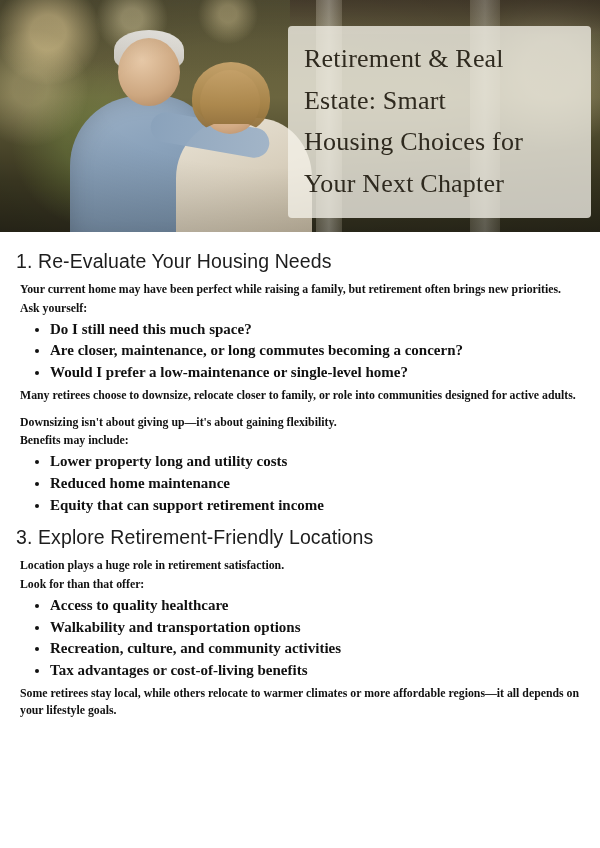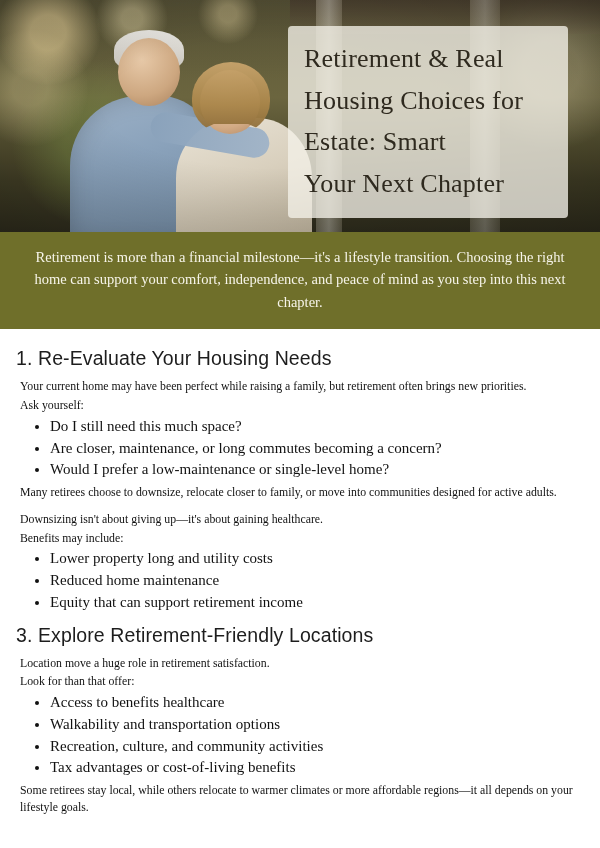--- a/index.html
+++ b/index.html
@@ -110,21 +110,21 @@
   }
   .hero-vignette {
     position: absolute; inset: 0;
     background: radial-gradient(ellipse at 45% 45%, rgba(0,0,0,0) 35%, rgba(0,0,0,0.22) 100%);
   }
 
   .title-card {
     position: absolute;
     left: 288px;
     top: 26px;
-    width: 280px;
+    width: 303px;
     padding: 12px 16px 14px 16px;
     background: rgba(243,241,232,0.78);
     border-radius: 4px;
   }
   .title-card .title-line {
     font-family: "Liberation Serif", serif;
     font-size: 26px;
     line-height: 1.60;
     color: #2f2a1f;
     letter-spacing: 0.2px;
@@ -168,21 +168,21 @@
   .section ul {
     margin: 2px 0 3px 0;
     padding-left: 30px;
     list-style: disc;
   }
   .section li {
     font-size: 15px;
     line-height: 1.45;
     color: #111111;
   }
-  .sec-body { padding-left: 4px; }
+  .sec-body { padding-left: 4px; font-weight: bold; }
 </style>
 </head>
 <body>
 
 <div id="page">
 
   <div class="hero">
     <div class="hero-photo"></div>
     <div class="hero-roof"></div>
     <div class="hero-col c1"></div>
@@ -193,65 +193,62 @@
     <div class="fig-arm"></div>
     <div class="fig fig-man-hair"></div>
     <div class="fig fig-man-head"></div>
     <div class="fig fig-woman-head"></div>
     <div class="fig fig-woman-hair"></div>
 
     <div class="hero-vignette"></div>
 
     <div class="title-card">
       <div class="title-line">Retirement &amp; Real</div>
+      <div class="title-line">Estate: Smart</div>
       <div class="title-line">Housing Choices for</div>
-      <div class="title-line">Estate: Smart</div>
       <div class="title-line">Your Next Chapter</div>
     </div>
   </div>
 
-  <div class="intro-band">
-    <p>Retirement is more than a financial milestone—it's a lifestyle transition. Choosing the right home can support your comfort, independence, and peace of mind as you step into this next chapter.</p>
-  </div>
 
   <div class="content">
 
     <div class="section">
       <h2>1. Re-Evaluate Your Housing Needs</h2>
       <div class="sec-body">
         <p>Your current home may have been perfect while raising a family, but retirement often brings new priorities.</p>
         <p>Ask yourself:</p>
         <ul>
           <li>Do I still need this much space?</li>
           <li>Are closer, maintenance, or long commutes becoming a concern?</li>
           <li>Would I prefer a low-maintenance or single-level home?</li>
         </ul>
-        <p>Many retirees choose to downsize, relocate closer to family, or move into communities designed for active adults.</p>
+        <p>Many retirees choose to downsize, relocate closer to family, or role into communities designed for active adults.</p>
       </div>
     </div>
 
     <div class="section">
       <div class="sec-body">
-        <p>Downsizing isn't about giving up—it's about gaining healthcare.</p>
+        <p>Downsizing isn't about giving up—it's about gaining flexibility.</p>
         <p>Benefits may include:</p>
         <ul>
           <li>Lower property long and utility costs</li>
           <li>Reduced home maintenance</li>
           <li>Equity that can support retirement income</li>
         </ul>
       </div>
     </div>
 
     <div class="section">
       <h2>3. Explore Retirement-Friendly Locations</h2>
       <div class="sec-body">
-        <p>Location move a huge role in retirement satisfaction.</p>
+        <p>Location plays a huge role in retirement satisfaction.</p>
         <p>Look for than that offer:</p>
         <ul>
-          <li>Access to benefits healthcare</li>
+          <li>Access to quality healthcare</li>
           <li>Walkability and transportation options</li>
           <li>Recreation, culture, and community activities</li>
           <li>Tax advantages or cost-of-living benefits</li>
         </ul>
         <p>Some retirees stay local, while others relocate to warmer climates or more affordable regions—it all depends on your lifestyle goals.</p>
       </div>
     </div>
 
   </div>
 </div>

